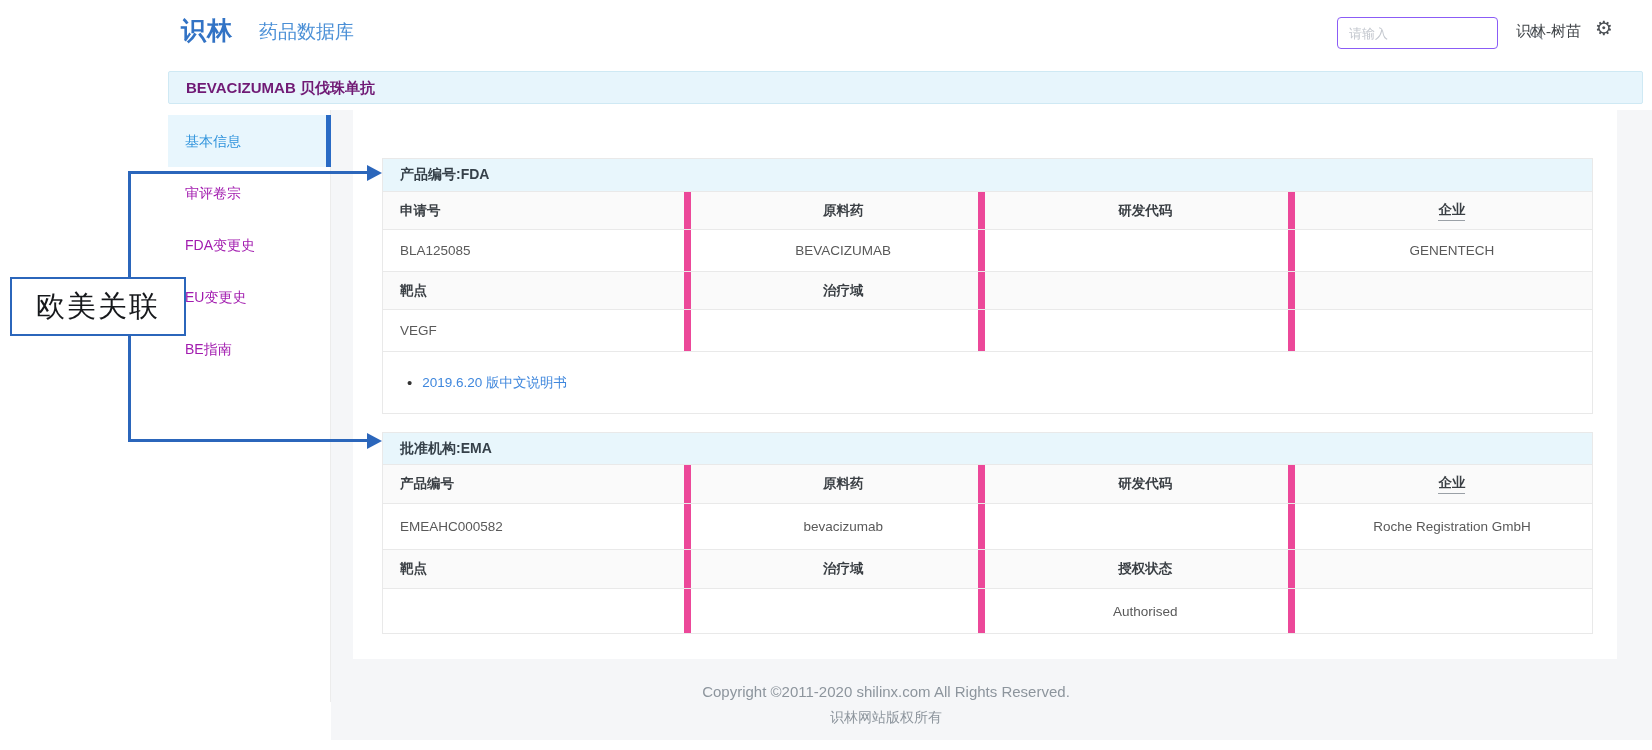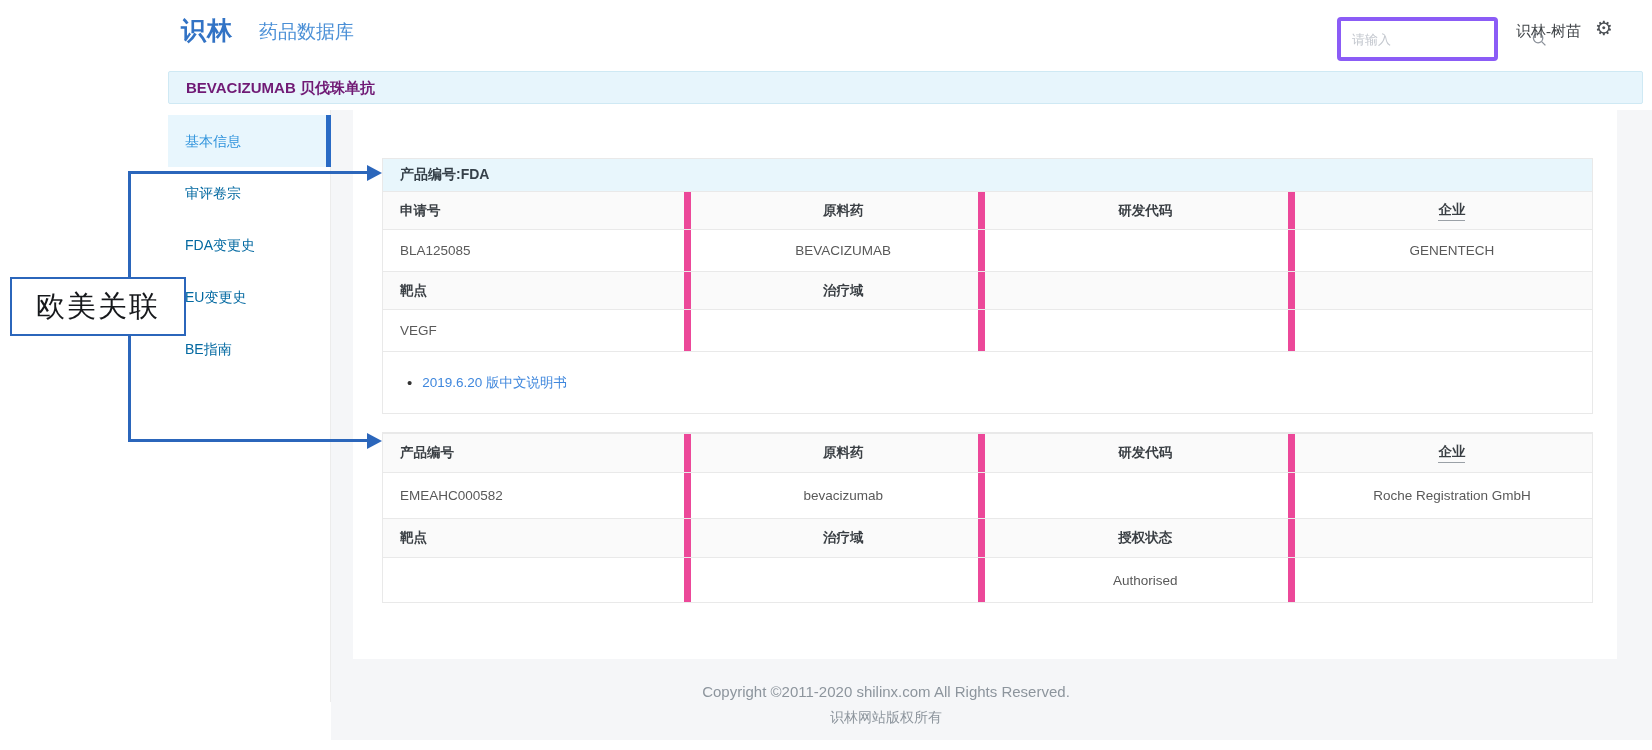--- a/index.html
+++ b/index.html
@@ -3,37 +3,37 @@
 <meta charset="utf-8">
 <style>
   * { margin:0; padding:0; box-sizing:border-box; }
   html,body { background:#fff; }
   body { font-family:"Liberation Sans","DejaVu Sans",sans-serif; color:#333; }
   .page { position:relative; width:1652px; height:750px; background:#fff; overflow:hidden; }
 
   
   .logo { position:absolute; left:181px; top:14px; font-size:25px; font-weight:700; color:#3273c5; letter-spacing:1px; cursor:pointer; }
   .subtitle { position:absolute; left:259px; top:19px; font-size:19px; color:#4a8fd6; }
-  .searchbox { position:absolute; left:1337px; top:17px; width:161px; height:44px; border:4px solid #8b5cf6; border-radius:4px; background:#fff; display:flex; align-items:center; }
+  .searchbox { position:absolute; left:1337px; top:17px; width:161px; height:32px; border:1px solid #8b5cf6; border-radius:4px; background:#fff; display:flex; align-items:center; }
   .searchbox input { flex:1; border:none; outline:none; background:transparent; font-size:13px; padding:0 4px 0 11px; color:#333; font-family:inherit; }
   .searchbox input::placeholder { color:#c3c7ce; }
   .search-ic { width:15px; height:15px; margin-right:9px; flex:none; cursor:pointer; }
   .username { position:absolute; left:1516px; top:22px; font-size:15px; color:#414549; cursor:pointer;font-family:Liberation Serif, serif; }
   .gear { position:absolute; left:1595px; top:18px; font-size:20px; color:#4b4f54; cursor:pointer; line-height:1; }
 
   
   .titlebar { position:absolute; left:168px; top:71px; width:1475px; height:33px; background:#e7f5fc; border:1px solid #cfe9f4; border-radius:2px; font-size:15px; font-weight:700; color:#701a75; line-height:31px; padding-left:17px; }
 
   
   .gray-region { position:absolute; left:331px; top:110px; width:1321px; height:630px; background:#f5f6f8; }
   .panel { position:absolute; left:353px; top:110px; width:1264px; height:549px; background:#fff; }
 
   
   .sidebar { position:absolute; left:168px; top:110px; width:163px; height:592px; background:#fff; border-right:1px solid #ececec; padding-top:5px; }
-  .sitem { position:relative; height:52px; line-height:52px; padding-left:17px; font-size:14px; color:#0369a1; cursor:pointer; }
+  .sitem { position:relative; height:52px; line-height:52px; padding-left:17px; font-size:14px; color:#a21caf; cursor:pointer; }
   .sitem.active { background:#e8f6fd; color:#2f93dc; }
   .sitem.active .ind { position:absolute; right:-1px; top:0; width:5px; height:52px; background:#2a6bc5; }
 
   
   .sec { position:absolute; left:382px; width:1211px; background:#fff; border:1px solid #e9e9e9; }
   .sec-title { background:#e8f6fc; font-size:14px; font-weight:700; color:#36414a; padding-left:17px; display:flex; align-items:center; }
   #fda { top:158px; } #fda .sec-title { height:32px; }
   #ema { top:432px; } #ema .sec-title { height:31px; }
   .trow { display:flex; border-top:1px solid #e9e9e9; }
   .trow .c { padding-left:17px; display:flex; align-items:center; font-size:13.5px; overflow:hidden; white-space:nowrap; }
@@ -154,20 +154,21 @@
           <span></span>
         </div>
     </div>
     <div class="linkrow">
       <span class="bullet">•</span>
       <a class="doclink">2019.6.20 版中文说明书</a>
     </div>
   </section>
 
   <section class="sec" id="ema">
+    <div class="sec-title">批准机构:EMA</div>
     <div class="trow hr r1">
       <div class="c c1">
           <span>产品编号</span>
         </div>
       <div class="c c2">
           <span>原料药</span>
         </div>
       <div class="c c3">
           <span>研发代码</span>
         </div>

